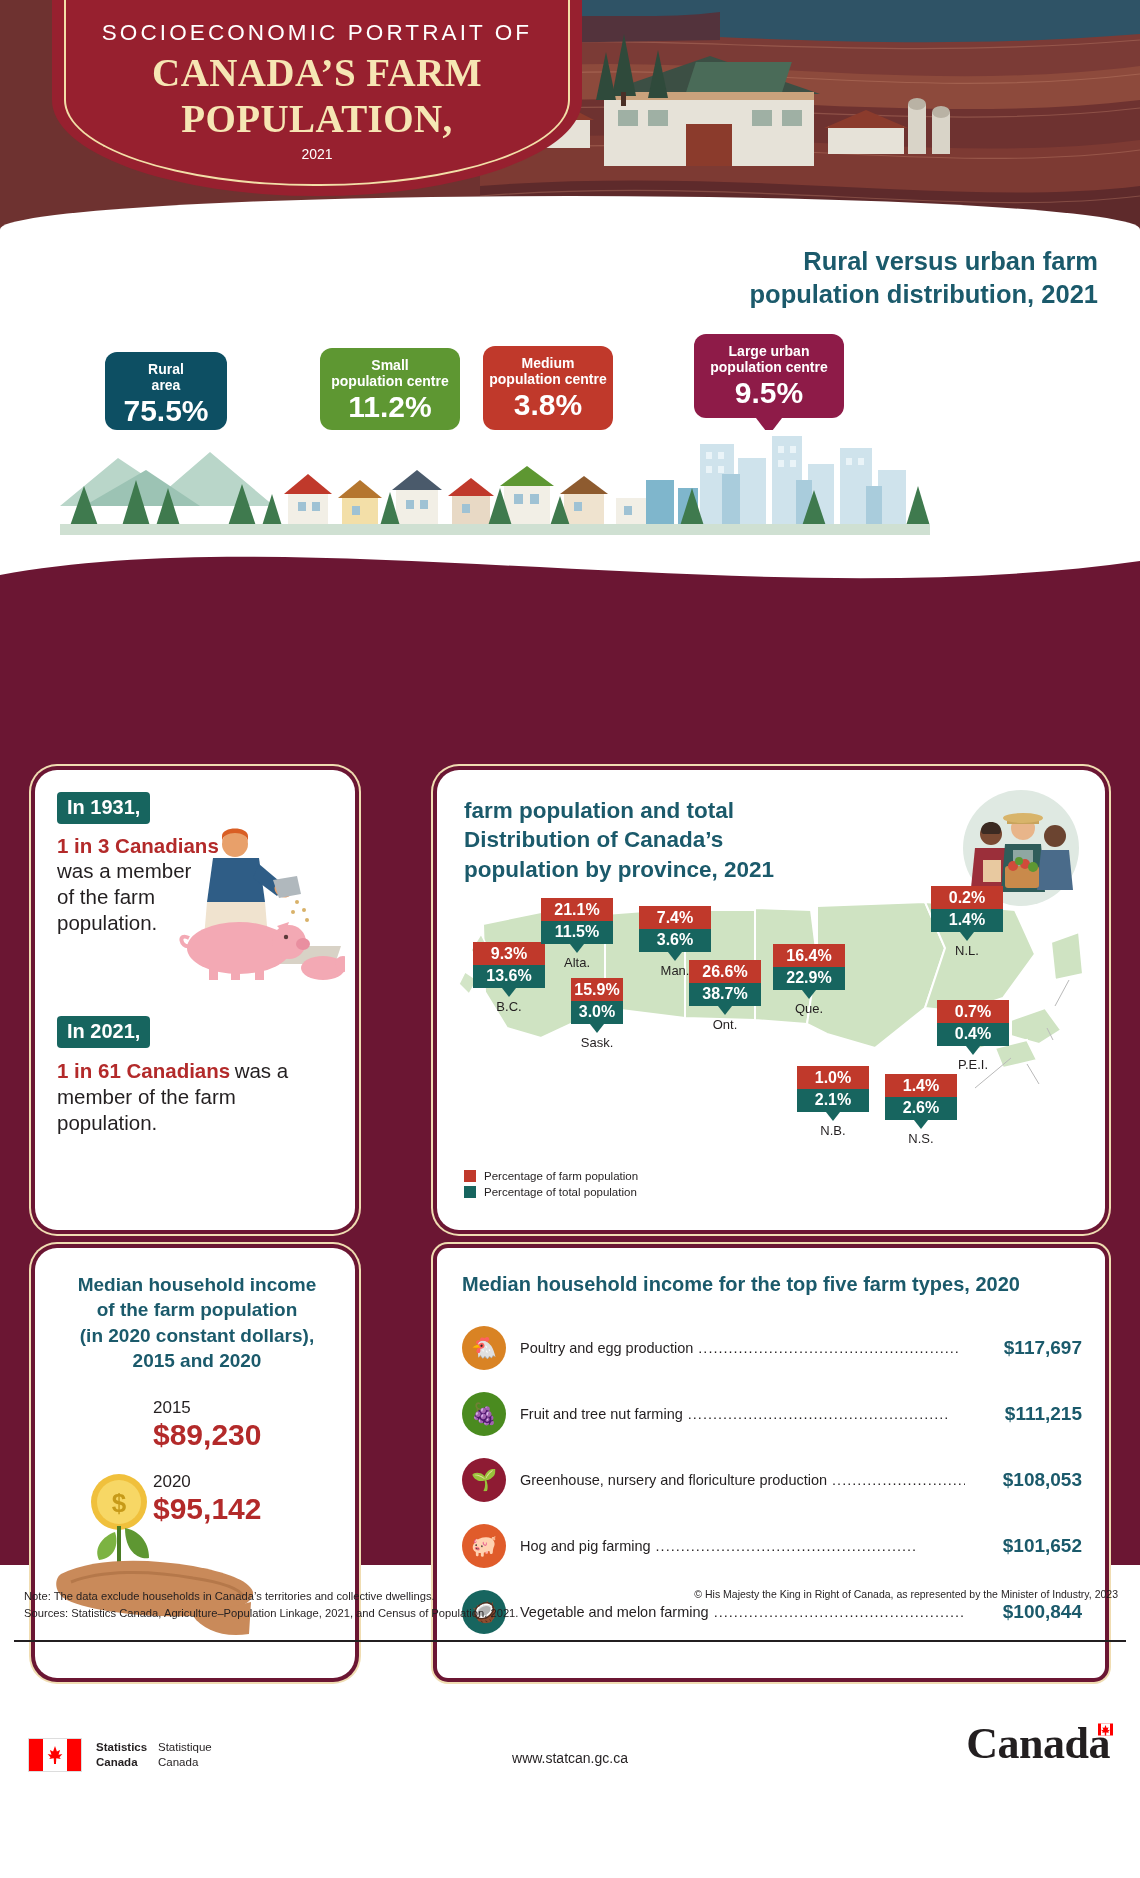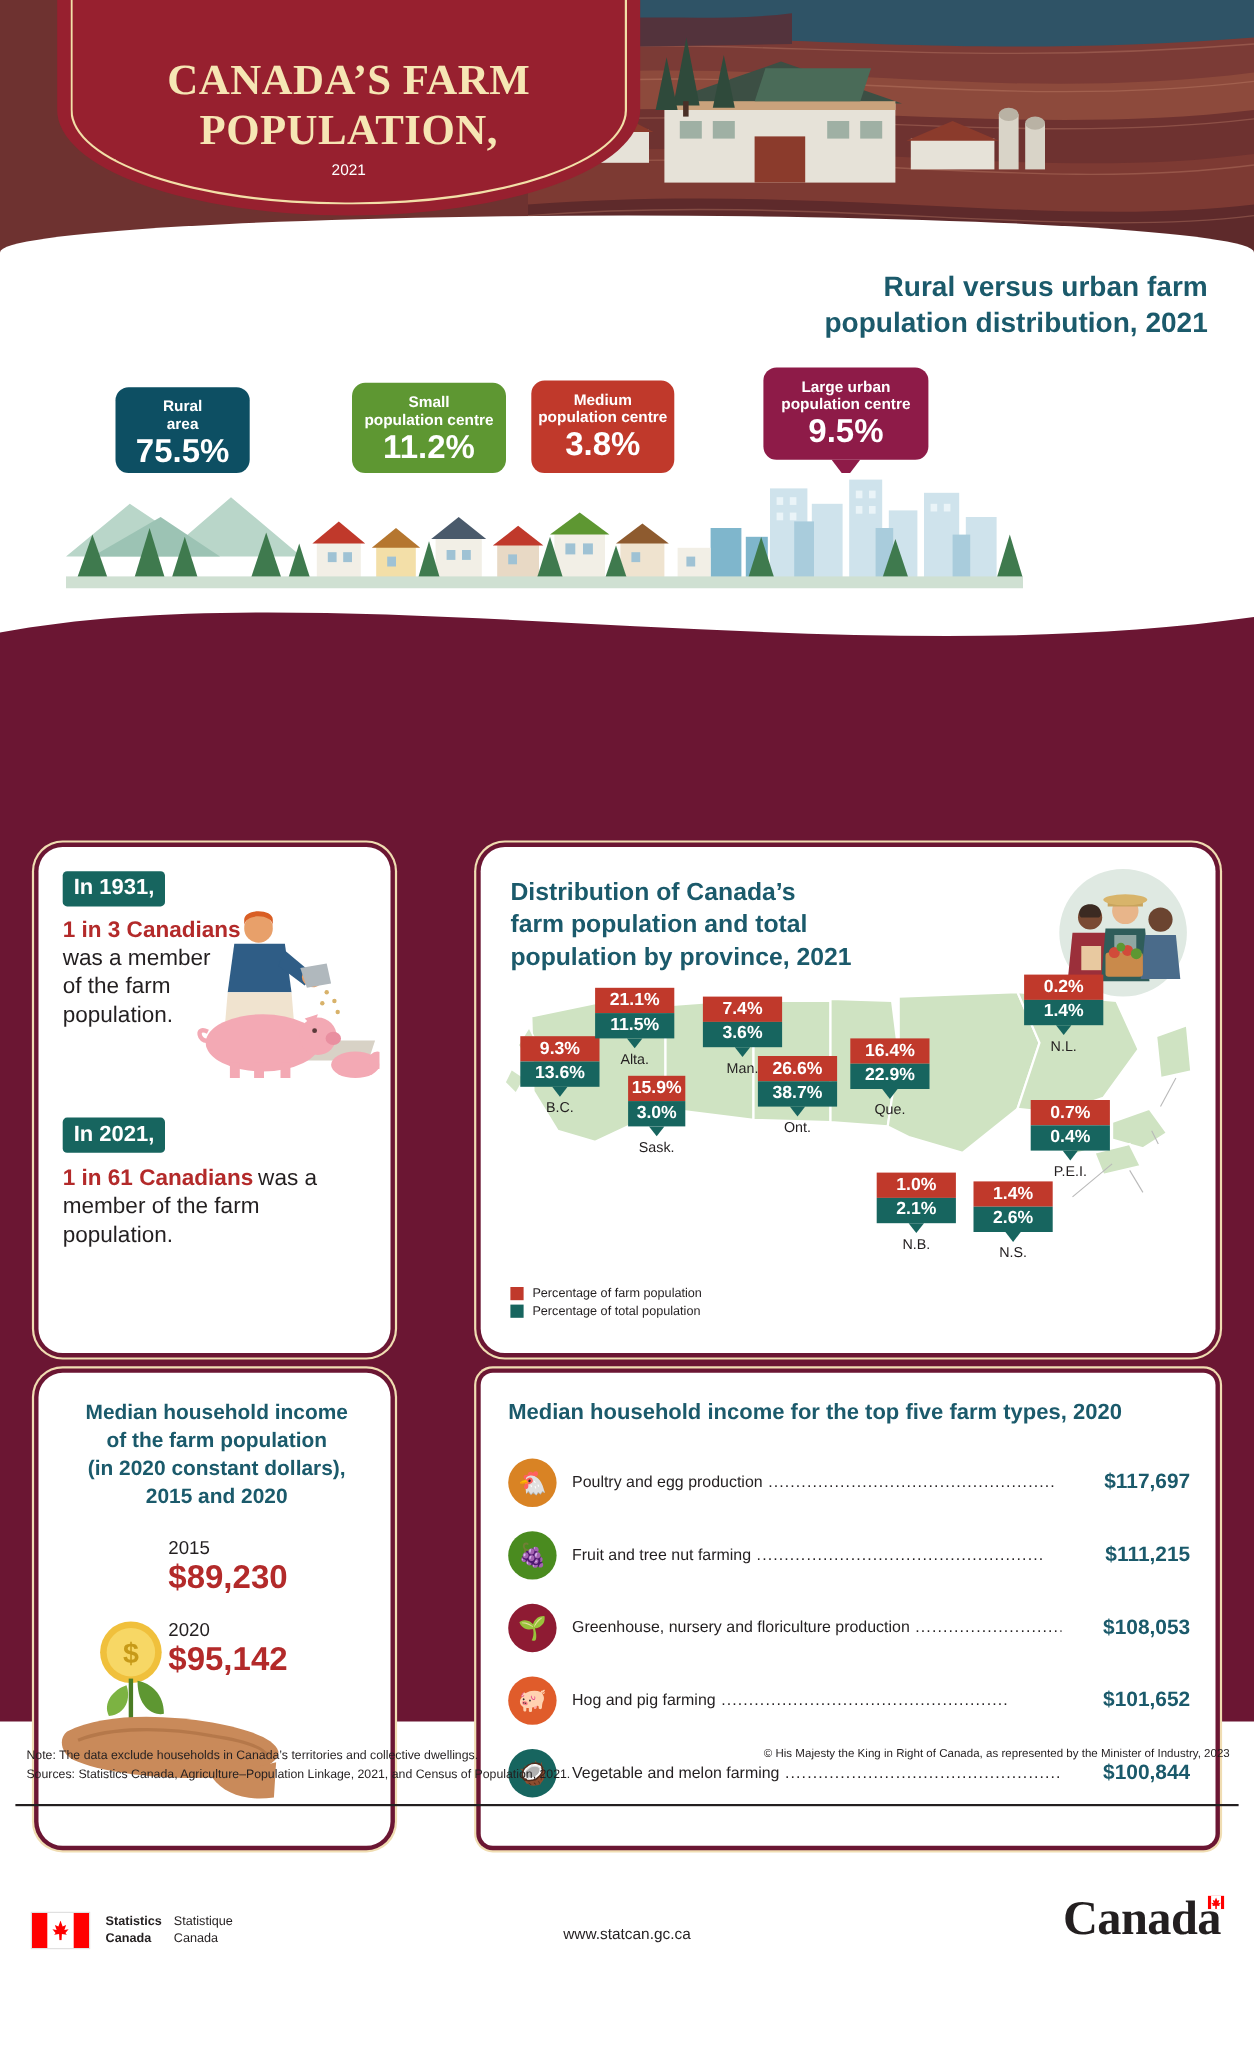--- a/index.html
+++ b/index.html
@@ -172,20 +172,21 @@
         <path d="M612 96 L624 34 L636 96 Z"></path>
         <path d="M596 100 L606 52 L616 100 Z"></path>
         <path d="M648 98 L658 50 L668 98 Z"></path>
       </g>
       <rect x="621" y="92" width="5" height="14" fill="#4a3027"></rect>
     </svg>
     <div class="hero-white"></div>
 
     <div class="shield">
       <div class="shield-inner"></div>
+      <div class="sup">SOCIOECONOMIC PORTRAIT OF</div>
       <div class="title">
         <div>CANADA’S FARM</div>
         <div>POPULATION,</div>
       </div>
       <div class="yr">2021</div>
     </div>
   </div>
 
   <div class="s2title">
     <div>Rural versus urban farm</div>
@@ -364,22 +365,22 @@
         <div class="blktxt">
           <span>member of the farm</span><br>
           <span>population.</span>
         </div>
       </div>
     </div>
   </div>
 
   <div class="card" id="cardB">
     <div class="b-title">
+      <div>farm population and total</div>
       <div>Distribution of Canada’s</div>
-      <div>farm population and total</div>
       <div>population by province, 2021</div>
     </div>
 
     <svg style="position:absolute;right:24px;top:18px;width:120px;height:120px;" viewBox="0 0 120 120">
       <circle cx="60" cy="60" r="58" fill="#dfe9e2"></circle>
       <g>
         <circle cx="30" cy="46" r="11" fill="#7a4a33"></circle>
         <path d="M30 34 C20 34 18 44 22 46 L38 46 C42 44 40 34 30 34 Z" fill="#3b2a22"></path>
         <path d="M14 60 L46 60 L50 100 L10 100 Z" fill="#9b2f3a"></path>
         <rect x="22" y="72" width="18" height="22" fill="#e8c9a0"></rect>

